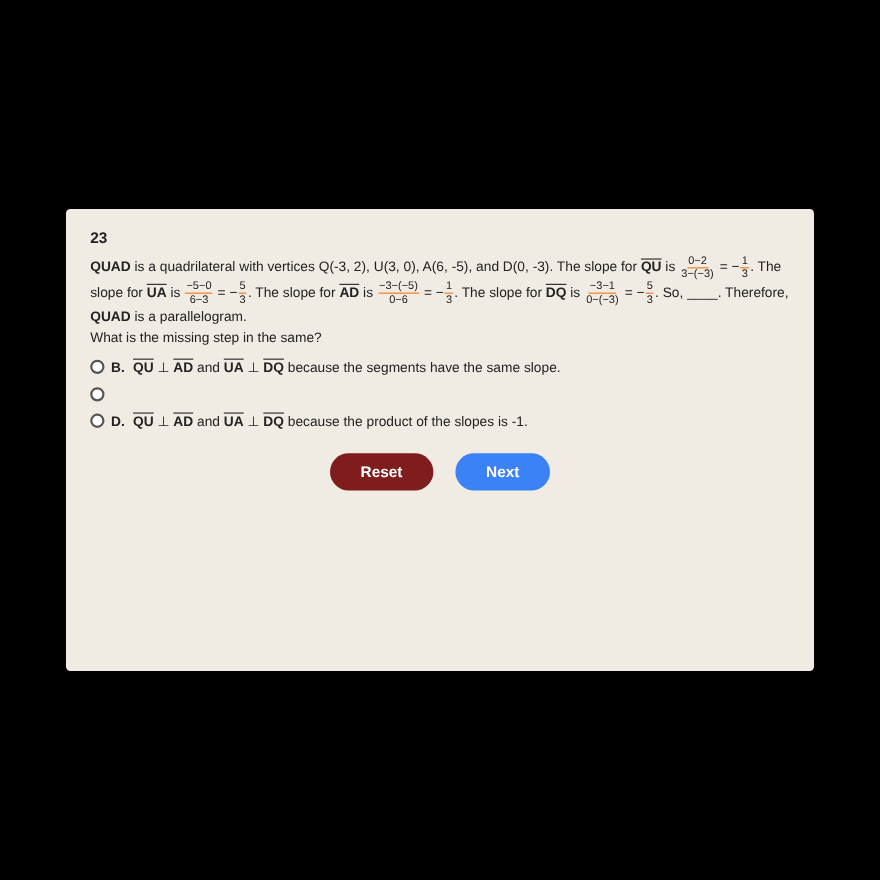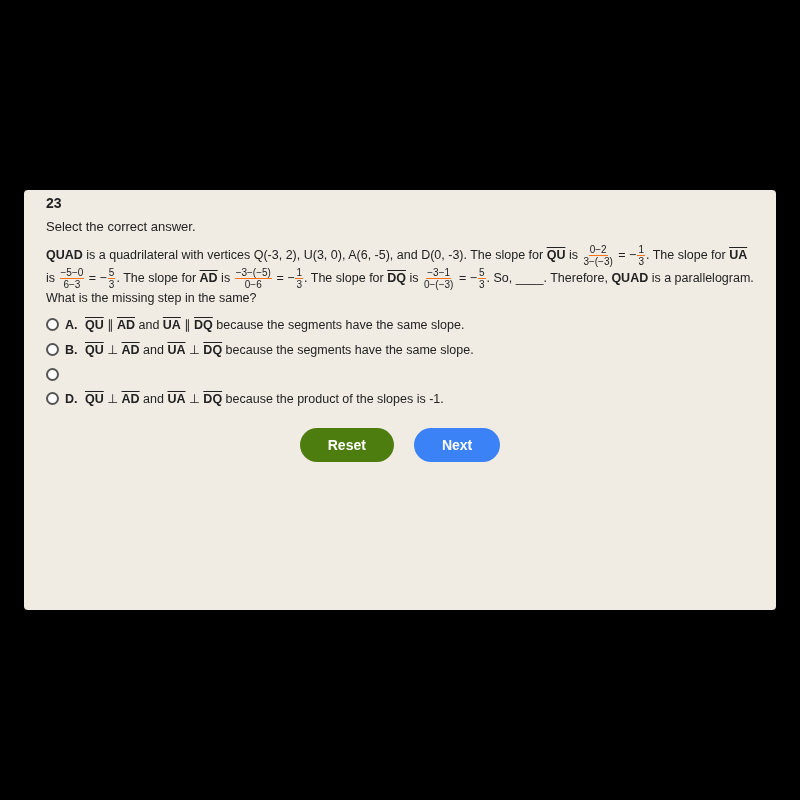--- a/index.html
+++ b/index.html
@@ -7,24 +7,24 @@
       background: #000;
       width: 800px;
       height: 800px;
       display: flex;
       align-items: center;
       justify-content: center;
       font-family: Arial, sans-serif;
     }
     .page-container {
       background: #f0ece4;
-      width: 752px;
+      width: 680px;
       min-height: 420px;
       border-radius: 4px;
-      padding: 5px 22px 28px 22px;
+      padding: 18px 22px 28px 22px;
       position: relative;
       box-shadow: 0 2px 10px rgba(0,0,0,0.4);
     }
     .question-number {
       font-size: 14px;
       font-weight: bold;
       color: #222;
       margin-bottom: 8px;
     }
     .instruction {
@@ -72,21 +72,21 @@
       font-weight: bold;
       margin-right: 4px;
     }
     .buttons-row {
       display: flex;
       justify-content: center;
       gap: 20px;
       margin-top: 18px;
     }
     .btn-reset {
-      background: #4d7c0f;
+      background: #7f1d1d;
       color: #fff;
       border: none;
       border-radius: 20px;
       padding: 9px 28px;
       font-size: 14px;
       font-weight: bold;
       cursor: pointer;
     }
     .btn-next {
       background: #3b82f6;
@@ -108,21 +108,20 @@
       margin: 0 1px;
     }
     .frac .num { border-bottom: 1px solid #f97316; padding: 0 1px; }
     .frac .den { padding: 0 1px; }
   </style>
 </head>
 <body>
 
 <div class="page-container">
   <div class="question-number">23</div>
-  <div class="instruction">Select the correct answer.</div>
 
   <div class="problem-text">
     <b>QUAD</b> is a quadrilateral with vertices Q(-3, 2), U(3, 0), A(6, -5), and D(0, -3). The slope for <span class="overline">QU</span> is
     <span class="frac">
         <span class="num">0−2</span>
         <span class="den">3−(−3)</span>
       </span>
     = −<span class="frac">
         <span class="num">1</span>
         <span class="den">3</span>
@@ -152,27 +151,20 @@
         <span class="den">3</span>
       </span>. So, ____. Therefore, <b>QUAD</b> is a parallelogram.
   </div>
 
   <div class="missing-step-label">What is the missing step in the same?</div>
 
   <ul class="options-list">
     <li>
       <span class="radio-circle"></span>
       <span>
-        <span class="option-label">A.</span>
-        <span class="overline">QU</span> ∥ <span class="overline">AD</span> and <span class="overline">UA</span> ∥ <span class="overline">DQ</span> because the segments have the same slope.
-      </span>
-    </li>
-    <li>
-      <span class="radio-circle"></span>
-      <span>
         <span class="option-label">B.</span>
         <span class="overline">QU</span> ⊥ <span class="overline">AD</span> and <span class="overline">UA</span> ⊥ <span class="overline">DQ</span> because the segments have the same slope.
       </span>
     </li>
     <li>
       <span class="radio-circle"></span>
     </li>
     <li>
       <span class="radio-circle"></span>
       <span>

